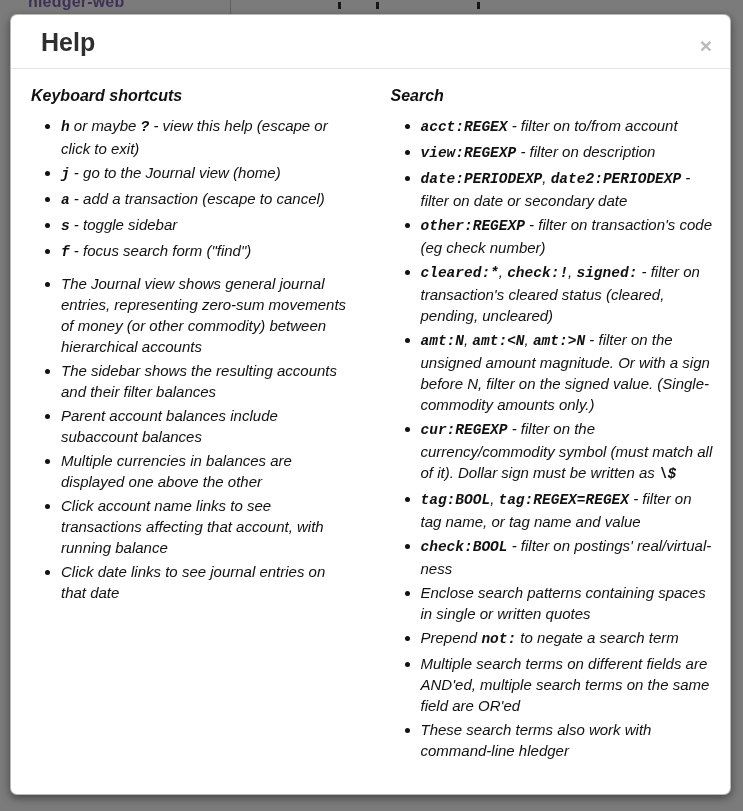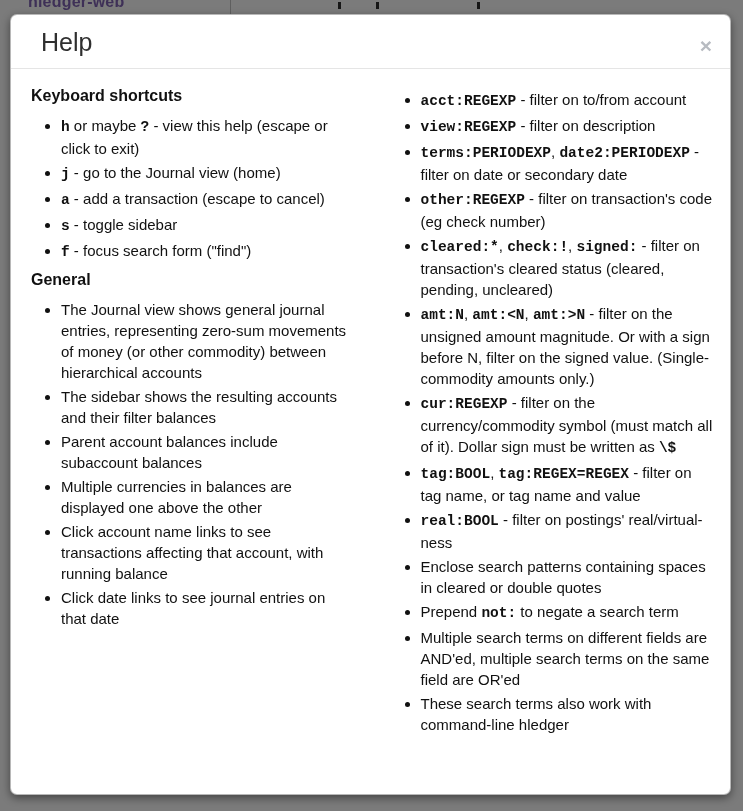--- a/index.html
+++ b/index.html
@@ -43,35 +43,36 @@
     box-shadow: 0 3px 9px rgba(0,0,0,.45);
   }
   .modal-header {
     position: relative;
     padding: 13px 20px 11px 30px;
     border-bottom: 1px solid #e5e5e5;
   }
   .modal-title {
     margin: 0;
     font-size: 25px;
-    font-weight: normal;
+    font-weight: bold;
     line-height: 29px;
     color: #2f2f2f;
   }
   .close-btn {
     position: absolute; top: 20px; right: 18px;
     background: none; border: none; padding: 0;
     font-family: "Liberation Sans", sans-serif;
     font-size: 21px; font-weight: bold; line-height: 1;
     color: #b7bbc1;
     cursor: pointer;
   }
   .modal-body {
     display: flex;
     padding: 10px 0 10px 0;
+    font-style: italic;
   }
   .col {
     width: 50%;
     padding: 0 17px 0 20px;
   }
   .col h3 {
     margin: 8px 0 10px 0;
     font-size: 16px;
     font-weight: bold;
     color: #111;
@@ -112,41 +113,41 @@
   <div class="modal-body" id="modal-body">
       <div class="col">
         <h3>Keyboard shortcuts</h3>
         <ul>
           <li><code>h</code> or maybe <code>?</code> - view this help (escape or click to exit)</li>
           <li><code>j</code> - go to the Journal view (home)</li>
           <li><code>a</code> - add a transaction (escape to cancel)</li>
           <li><code>s</code> - toggle sidebar</li>
           <li><code>f</code> - focus search form ("find")</li>
         </ul>
-        <h3>General</h3>
         <ul>
           <li>The Journal view shows general journal entries, representing zero-sum movements of money (or other commodity) between hierarchical accounts</li>
           <li>The sidebar shows the resulting accounts and their filter balances</li>
           <li>Parent account balances include subaccount balances</li>
           <li>Multiple currencies in balances are displayed one above the other</li>
           <li>Click account name links to see transactions affecting that account, with running balance</li>
           <li>Click date links to see journal entries on that date</li>
         </ul>
       </div>
       <div class="col">
+        <h3>Search</h3>
         <ul>
-          <li><code>acct:REGEXP</code> - filter on to/from account</li>
+          <li><code>acct:REGEX</code> - filter on to/from account</li>
           <li><code>view:REGEXP</code> - filter on description</li>
-          <li><code>terms:PERIODEXP</code>, <code>date2:PERIODEXP</code> - filter on date or secondary date</li>
+          <li><code>date:PERIODEXP</code>, <code>date2:PERIODEXP</code> - filter on date or secondary date</li>
           <li><code>other:REGEXP</code> - filter on transaction's code (eg check number)</li>
           <li><code>cleared:*</code>, <code>check:!</code>, <code>signed:</code> - filter on transaction's cleared status (cleared, pending, uncleared)</li>
           <li><code>amt:N</code>, <code>amt:&lt;N</code>, <code>amt:&gt;N</code> - filter on the unsigned amount magnitude. Or with a sign before N, filter on the signed value. (Single-commodity amounts only.)</li>
           <li><code>cur:REGEXP</code> - filter on the currency/commodity symbol (must match all of it). Dollar sign must be written as <code>\$</code></li>
           <li><code>tag:BOOL</code>, <code>tag:REGEX=REGEX</code> - filter on tag name, or tag name and value</li>
-          <li><code>real:BOOL</code> - filter on postings' real/virtual-ness</li>
-          <li>Enclose search patterns containing spaces in cleared or double quotes</li>
+          <li><code>check:BOOL</code> - filter on postings' real/virtual-ness</li>
+          <li>Enclose search patterns containing spaces in single or written quotes</li>
           <li>Prepend <code>not:</code> to negate a search term</li>
           <li>Multiple search terms on different fields are AND'ed, multiple search terms on the same field are OR'ed</li>
           <li>These search terms also work with command-line hledger</li>
         </ul>
       </div>
     </div>
 </div>
 
 </body></html>

